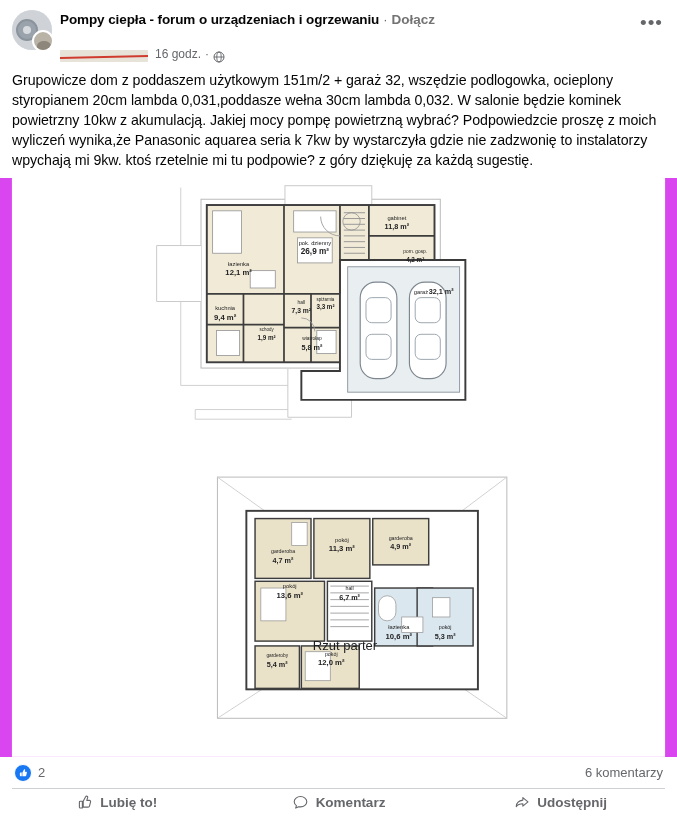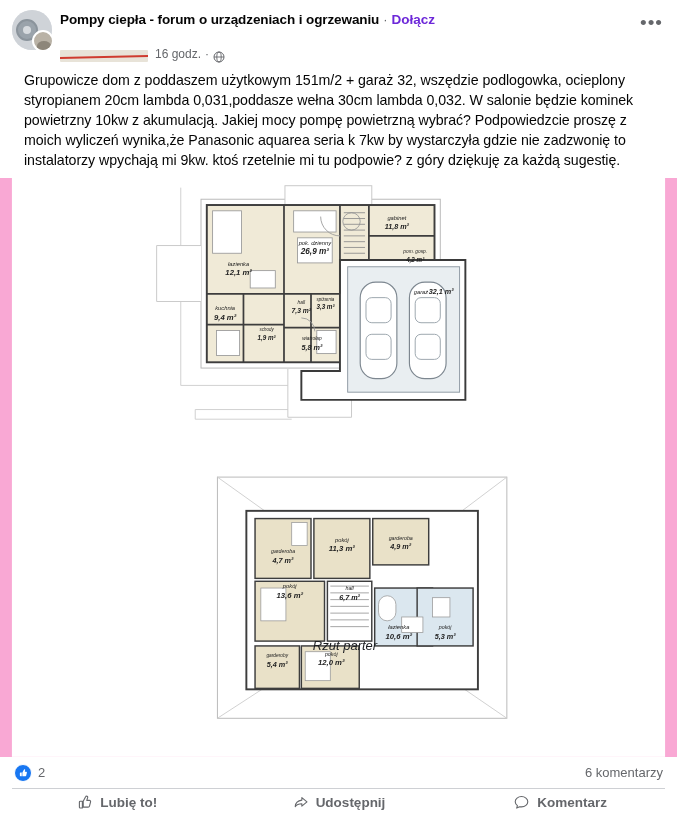--- a/index.html
+++ b/index.html
@@ -95,21 +95,21 @@
     letter-spacing: -0.1px;
   }
   .dot-sep {
     font-size: 13px;
     color: #65676b;
     margin: 0 4px;
   }
   .join-link {
     font-size: 13.5px;
     font-weight: bold;
-    color: #6d28d9;
+    color: #737373;
     cursor: pointer;
   }
   .meta-line {
     display: flex;
     align-items: center;
     margin-top: 19px;
     line-height: 15px;
   }
   .redacted {
     display: inline-block;
@@ -155,29 +155,27 @@
     cursor: pointer;
     user-select: none;
   }
   
   .post-text {
     padding: 4px 12px 8px 12px;
     font-size: 14.2px;
     line-height: 20px;
     color: #050505;
     letter-spacing: -0.05px;
-    margin-left: 12px;
   }
   
   .media {
     flex: 1 1 auto;
     position: relative;
-    background: #f9a8d4;
+    background: #d946ef;
     overflow: hidden;
-    font-style: italic;
   }
   .plan-svg { display: block; width: 100%; height: 100%; }
   .plan-caption {
     position: absolute;
     left: 13px; right: 0;
     top: 460px;
     text-align: center;
     font-size: 13px;
     color: #1c1e21;
   }
@@ -459,28 +457,28 @@
       <span>
         <svg width="17" height="17" viewBox="0 0 20 20">
           <path d="M5 8.5h2.5v8H5a1 1 0 0 1-1-1v-6a1 1 0 0 1 1-1zm3.5 0l2.8-5.2a1.3 1.3 0 0 1 2.4 1l-1 3.2h3.1a1.4 1.4 0 0 1 1.35 1.75l-1.3 5a1.6 1.6 0 0 1-1.55 1.25H8.5z" fill="none" stroke="#65676b" stroke-width="1.3" stroke-linejoin="round"></path>
         </svg>
       </span>
       <span>Lubię to!</span>
     </div>
     <div class="action-btn">
       <span>
         <svg width="17" height="17" viewBox="0 0 20 20">
+          <path d="M10 3c4.1 0 7.4 2.7 7.4 6.1S14.1 15.2 10 15.2a9 9 0 0 1-2.2-.27L4.3 16.6l.9-2.9A5.9 5.9 0 0 1 2.6 9.1C2.6 5.7 5.9 3 10 3z" fill="none" stroke="#65676b" stroke-width="1.3" stroke-linejoin="round"></path>
+        </svg>
+      </span>
+      <span>Komentarz</span>
+    </div>
+    <div class="action-btn">
+      <span>
+        <svg width="17" height="17" viewBox="0 0 20 20">
           <path d="M11.6 4.2l6 5-6 5v-2.8c-3.6 0-6.2 1-7.8 3.4.3-4.4 2.8-7 7.8-7.6z" fill="none" stroke="#65676b" stroke-width="1.3" stroke-linejoin="round"></path>
         </svg>
       </span>
       <span>Udostępnij</span>
     </div>
-    <div class="action-btn">
-      <span>
-        <svg width="17" height="17" viewBox="0 0 20 20">
-          <path d="M10 3c4.1 0 7.4 2.7 7.4 6.1S14.1 15.2 10 15.2a9 9 0 0 1-2.2-.27L4.3 16.6l.9-2.9A5.9 5.9 0 0 1 2.6 9.1C2.6 5.7 5.9 3 10 3z" fill="none" stroke="#65676b" stroke-width="1.3" stroke-linejoin="round"></path>
-        </svg>
-      </span>
-      <span>Komentarz</span>
-    </div>
   </div>
 
 </div>
 
 </body></html>

